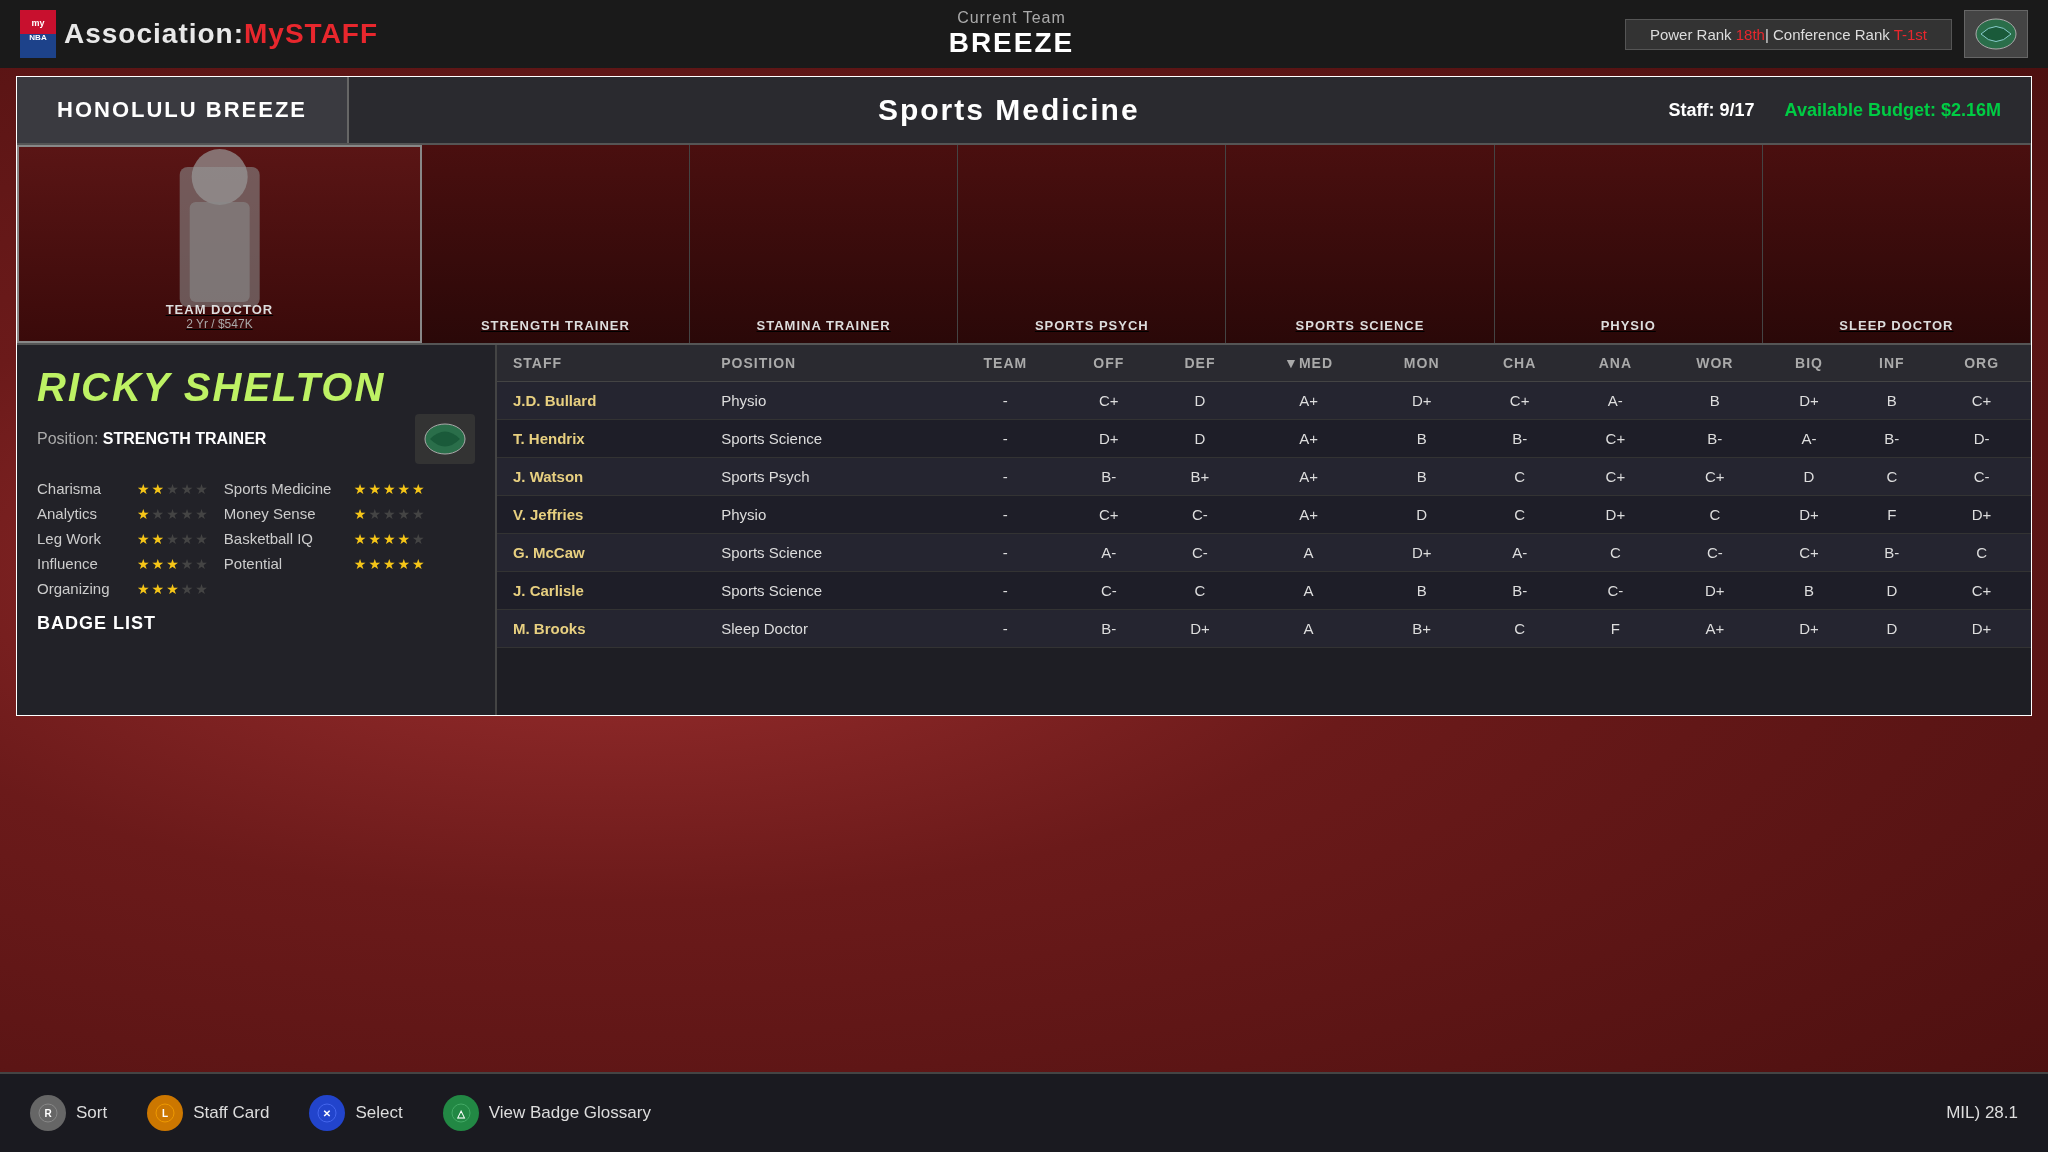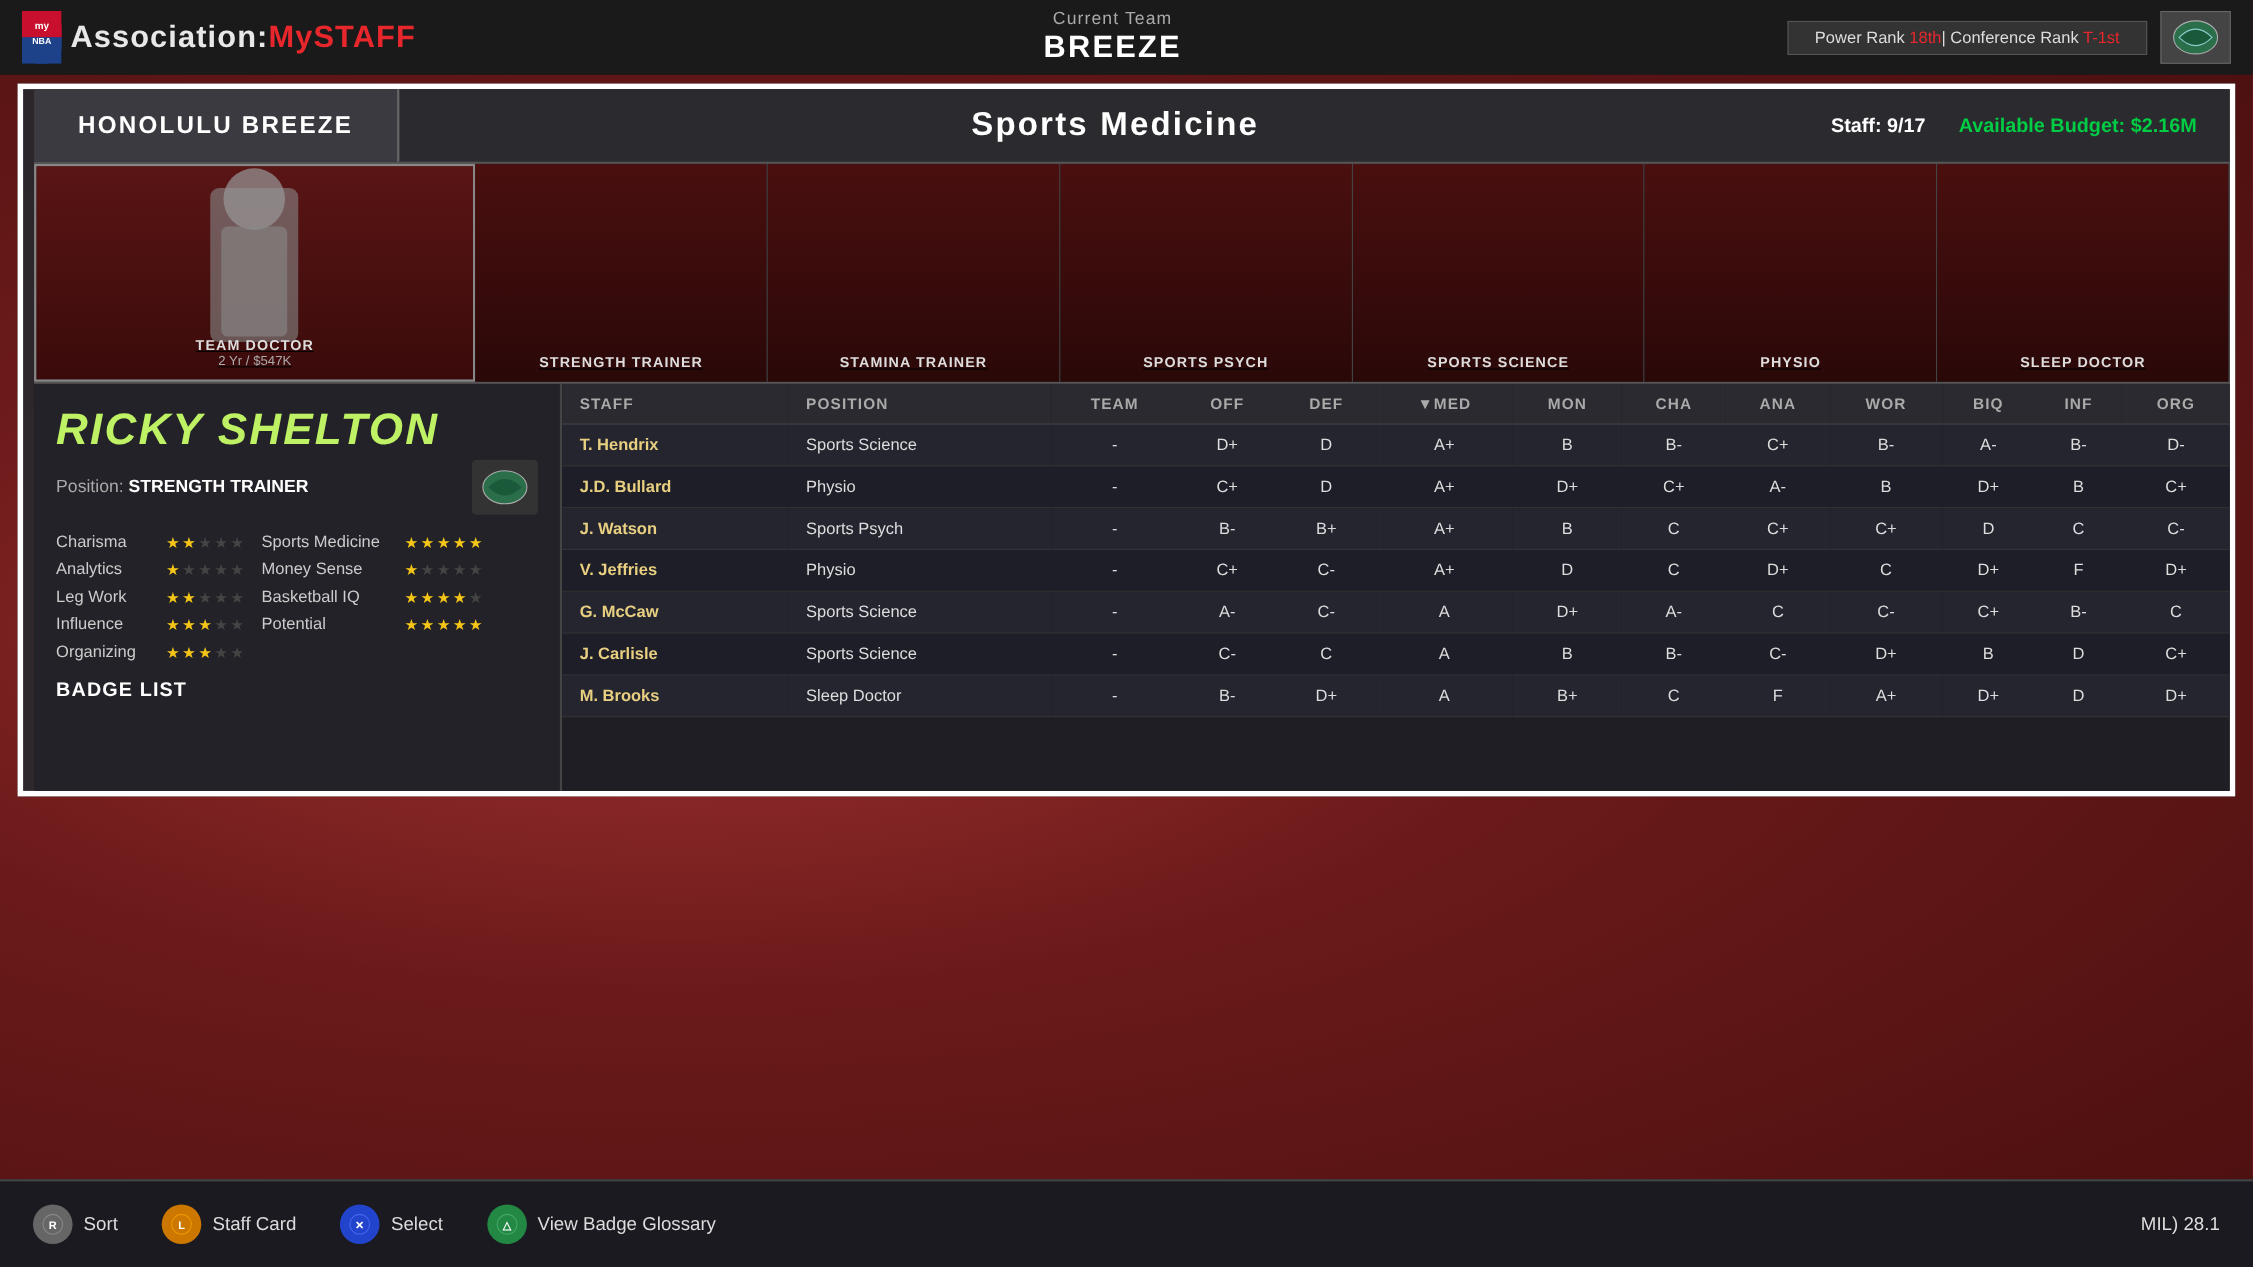--- a/index.html
+++ b/index.html
@@ -114,22 +114,21 @@
       font-size: 10px;
       color: #aaa;
     }
 
     
     .main-content {
       position: relative;
       z-index: 5;
       background: rgba(40, 40, 45, 0.92);
       margin: 8px 16px;
-      border: 5px solid #ffffff;
-      padding-left: 10px;
+      border: 1px solid #ffffff;
     }
 
     
     .header-bar {
       display: flex;
       align-items: center;
       background: #2a2a2f;
       height: 68px;
       border-bottom: 2px solid #555;
     }
@@ -683,48 +682,48 @@
             <th>CHA</th>
             <th>ANA</th>
             <th>WOR</th>
             <th>BIQ</th>
             <th>INF</th>
             <th>ORG</th>
           </tr>
         </thead>
         <tbody id="staff-tbody">
             <tr>
+      <td class="left-align" style="font-weight: bold; color: #e8d080;">J.D. Bullard</td>
+      <td class="left-align">Physio</td>
+      <td>-</td>
+      <td class="grade-c">C+</td>
+              <td class="grade-d">D</td>
+              <td class="grade-a">A+</td>
+              <td class="grade-d">D+</td>
+              <td class="grade-c">C+</td>
+              <td class="grade-a">A-</td>
+              <td class="grade-b">B</td>
+              <td class="grade-d">D+</td>
+              <td class="grade-b">B</td>
+              <td class="grade-c">C+</td>
+    </tr>
+            <tr>
       <td class="left-align" style="font-weight: bold; color: #e8d080;">T. Hendrix</td>
       <td class="left-align">Sports Science</td>
       <td>-</td>
       <td class="grade-d">D+</td>
               <td class="grade-d">D</td>
               <td class="grade-a">A+</td>
               <td class="grade-b">B</td>
               <td class="grade-b">B-</td>
               <td class="grade-c">C+</td>
               <td class="grade-b">B-</td>
               <td class="grade-a">A-</td>
               <td class="grade-b">B-</td>
               <td class="grade-d">D-</td>
-    </tr>
-            <tr>
-      <td class="left-align" style="font-weight: bold; color: #e8d080;">J.D. Bullard</td>
-      <td class="left-align">Physio</td>
-      <td>-</td>
-      <td class="grade-c">C+</td>
-              <td class="grade-d">D</td>
-              <td class="grade-a">A+</td>
-              <td class="grade-d">D+</td>
-              <td class="grade-c">C+</td>
-              <td class="grade-a">A-</td>
-              <td class="grade-b">B</td>
-              <td class="grade-d">D+</td>
-              <td class="grade-b">B</td>
-              <td class="grade-c">C+</td>
     </tr>
             <tr>
       <td class="left-align" style="font-weight: bold; color: #e8d080;">J. Watson</td>
       <td class="left-align">Sports Psych</td>
       <td>-</td>
       <td class="grade-b">B-</td>
               <td class="grade-b">B+</td>
               <td class="grade-a">A+</td>
               <td class="grade-b">B</td>
               <td class="grade-c">C</td>

